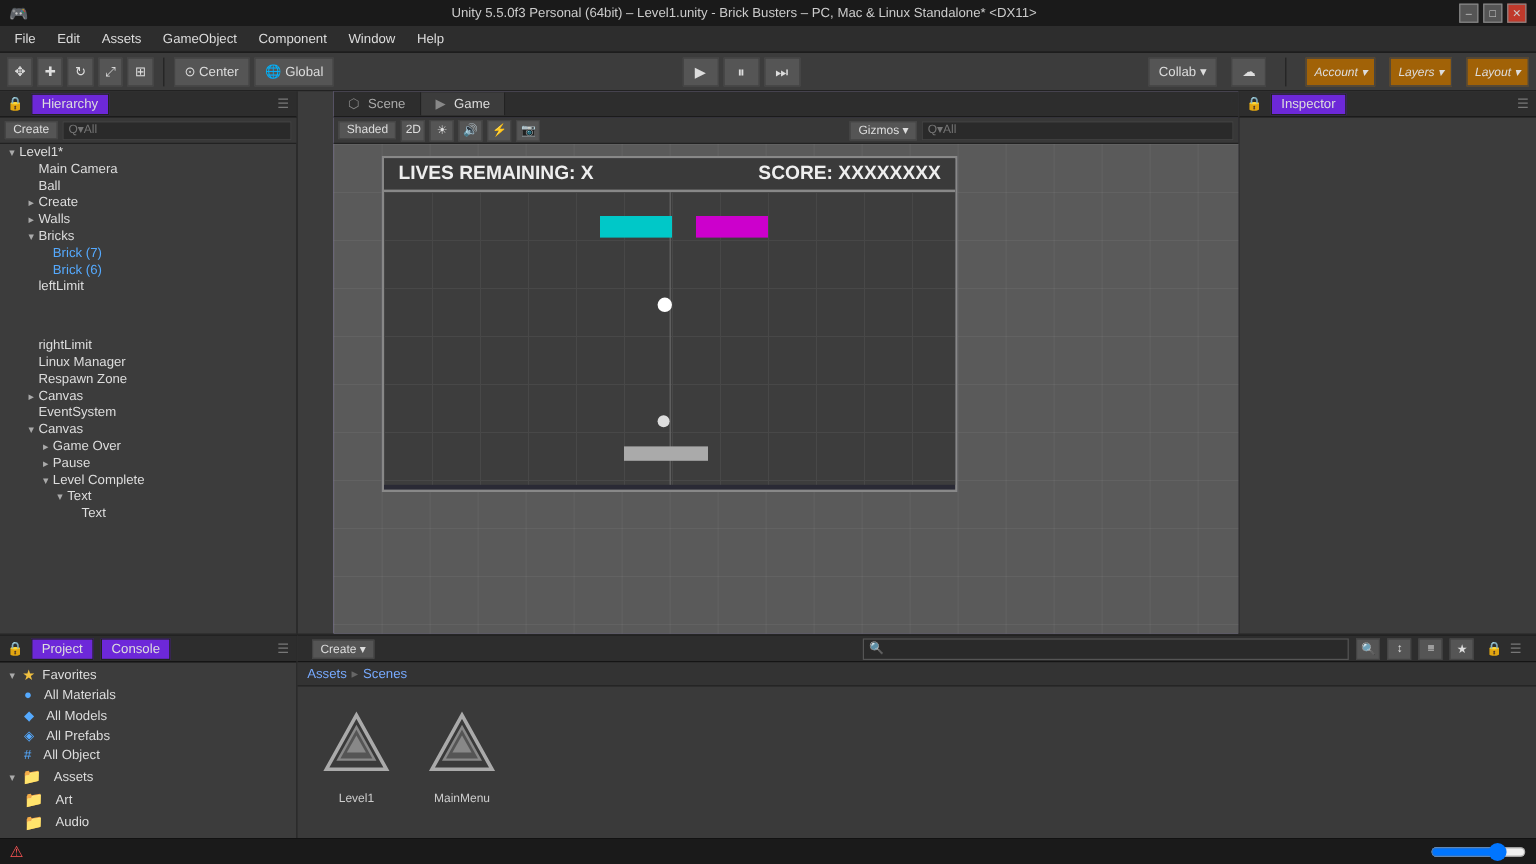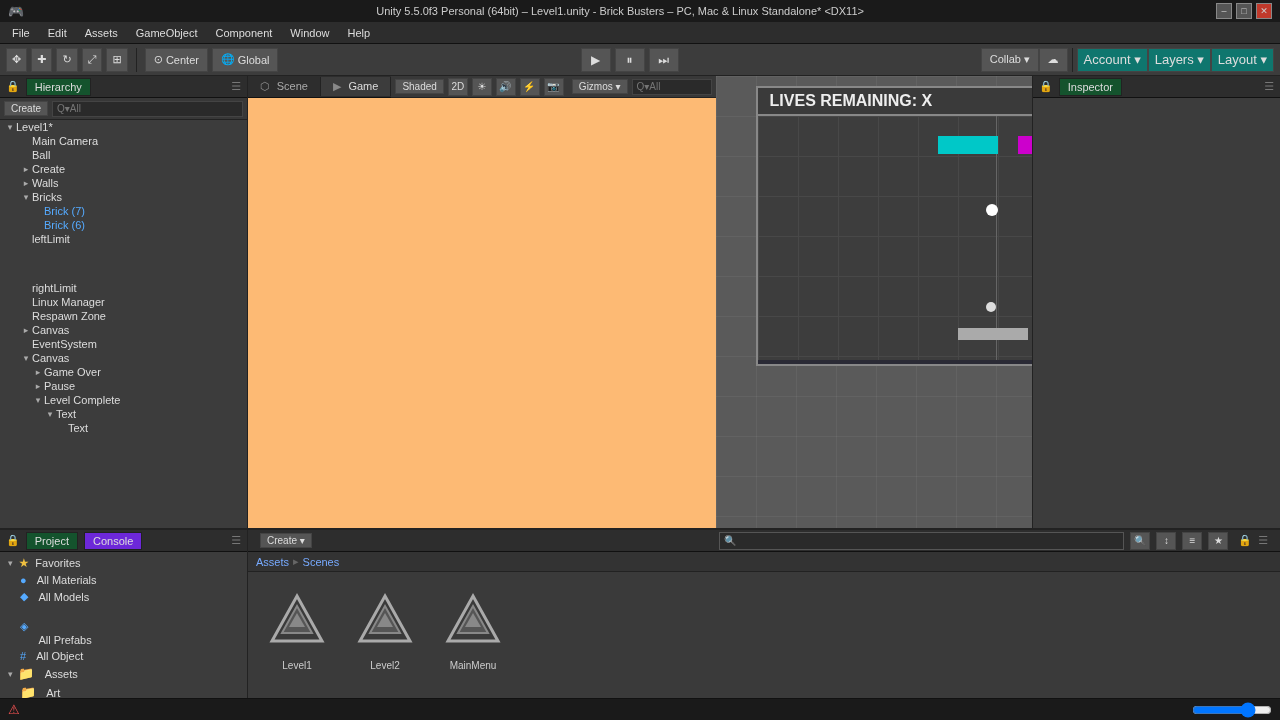--- a/index.html
+++ b/index.html
@@ -57,32 +57,33 @@
       color: #ddd;
       cursor: pointer;
       font-size: 11px;
       display: flex;
       align-items: center;
       gap: 3px;
     }
     .toolbar-sep { width: 1px; height: 24px; background: #222; margin: 0 4px; }
     .toolbar-center { flex: 1; display: flex; justify-content: center; gap: 4px; }
     .play-btn { width: 30px; height: 24px; background: #555; border: 1px solid #444; color: #ddd; cursor: pointer; display: flex; align-items: center; justify-content: center; font-size: 12px; }
-    .toolbar-right { display: flex; align-items: center; gap: 0; }
+    .toolbar-right { display: flex; align-items: center; gap: 12px; }
     .toolbar-dropdown {
       height: 24px;
       padding: 2px 6px;
-      background: #0f766e;
+      background: #a16207;
       border: 1px solid #444;
       color: #ddd;
       cursor: pointer;
-      font-size: 13px;
+      font-size: 10px;
       display: flex;
       align-items: center;
       gap: 4px;
+      font-style: italic;
     }
 
     
     #workspace {
       display: flex;
       flex-direction: column;
       height: calc(720px - 22px - 22px - 32px);
       width: 100%;
     }
 
@@ -118,21 +119,21 @@
       color: #bbb;
     }
     .panel-tab {
       padding: 2px 8px;
       background: #6d28d9;
       border: 1px solid #222;
       color: #ddd;
       font-size: 11px;
       cursor: pointer;
     }
-    .panel-tab.active { background: #14532d; }
+    .panel-tab.active { background: #6d28d9; }
     .panel-toolbar {
       height: 22px;
       background: #383838;
       display: flex;
       align-items: center;
       padding: 0 4px;
       gap: 4px;
       border-bottom: 1px solid #222;
     }
     .create-btn {
@@ -159,22 +160,23 @@
       align-items: center;
     }
     .h-item.highlighted { color: #5af; }
     .h-arrow { display: inline-block; width: 12px; text-align: center; font-size: 9px; color: #aaa; }
     .h-label { font-size: 11px; }
 
     
     #center-panel {
       flex: 1;
       display: flex;
-      flex-direction: row;
-      background: #fdba74;
+      flex-direction: column;
+      background: #c4b5fd;
+      margin-left: 30px;
     }
     .view-tabs {
       height: 22px;
       background: #2d2d2d;
       display: flex;
       align-items: center;
       padding: 0 0;
       border-bottom: 1px solid #111;
     }
     .view-tab {
@@ -676,21 +678,21 @@
         <div class="folder-item" style="padding-left:20px;">
           <span style="color:#5af;font-size:11px;">●</span>
           <span style="margin-left:4px;">All Materials</span>
         </div>
         <div class="folder-item" style="padding-left:20px;">
           <span style="color:#5af;font-size:11px;">◆</span>
           <span style="margin-left:4px;">All Models</span>
         </div>
         <div class="folder-item" style="padding-left:20px;">
           <span style="color:#5af;font-size:11px;">◈</span>
-          <span style="margin-left:4px;margin-top:27px;">All Prefabs</span>
+          <span style="margin-left:4px;">All Prefabs</span>
         </div>
         <div class="folder-item" style="padding-left:20px;">
           <span style="color:#5af;font-size:11px;">#</span>
           <span style="margin-left:4px;">All Object</span>
         </div>
 
         <div class="folder-item">
           <span style="color:#aaa;font-size:9px;">▾</span>
           <span class="folder-icon">📁</span>
           <span style="margin-left:4px;">Assets</span>
@@ -740,39 +742,29 @@
           <div class="unity-icon">
             <svg viewBox="0 0 60 60" width="60" height="60">
               <polygon points="30,5 55,50 5,50" fill="none" stroke="#aaa" stroke-width="3"></polygon>
               <polygon points="30,15 45,42 15,42" fill="#555" stroke="#888" stroke-width="2"></polygon>
               <polygon points="30,22 38,36 22,36" fill="#888"></polygon>
             </svg>
           </div>
           <span class="asset-label">Level1</span>
         </div>
 
+
         <div class="asset-item">
           <div class="unity-icon">
             <svg viewBox="0 0 60 60" width="60" height="60">
               <polygon points="30,5 55,50 5,50" fill="none" stroke="#aaa" stroke-width="3"></polygon>
               <polygon points="30,15 45,42 15,42" fill="#555" stroke="#888" stroke-width="2"></polygon>
               <polygon points="30,22 38,36 22,36" fill="#888"></polygon>
             </svg>
           </div>
-          <span class="asset-label">Level2</span>
-        </div>
-
-        <div class="asset-item">
-          <div class="unity-icon">
-            <svg viewBox="0 0 60 60" width="60" height="60">
-              <polygon points="30,5 55,50 5,50" fill="none" stroke="#aaa" stroke-width="3"></polygon>
-              <polygon points="30,15 45,42 15,42" fill="#555" stroke="#888" stroke-width="2"></polygon>
-              <polygon points="30,22 38,36 22,36" fill="#888"></polygon>
-            </svg>
-          </div>
           <span class="asset-label">MainMenu</span>
         </div>
       </div>
     </div>
   </div>
 
 </div>
 
 <div id="statusbar" style="height:22px; background:#1a1a1a; display:flex; align-items:center; padding:0 8px; gap:6px; border-top:1px solid #111; font-size:11px; position:fixed; bottom:0; width:100%;">
   <span class="status-error status-icon">⚠</span>

